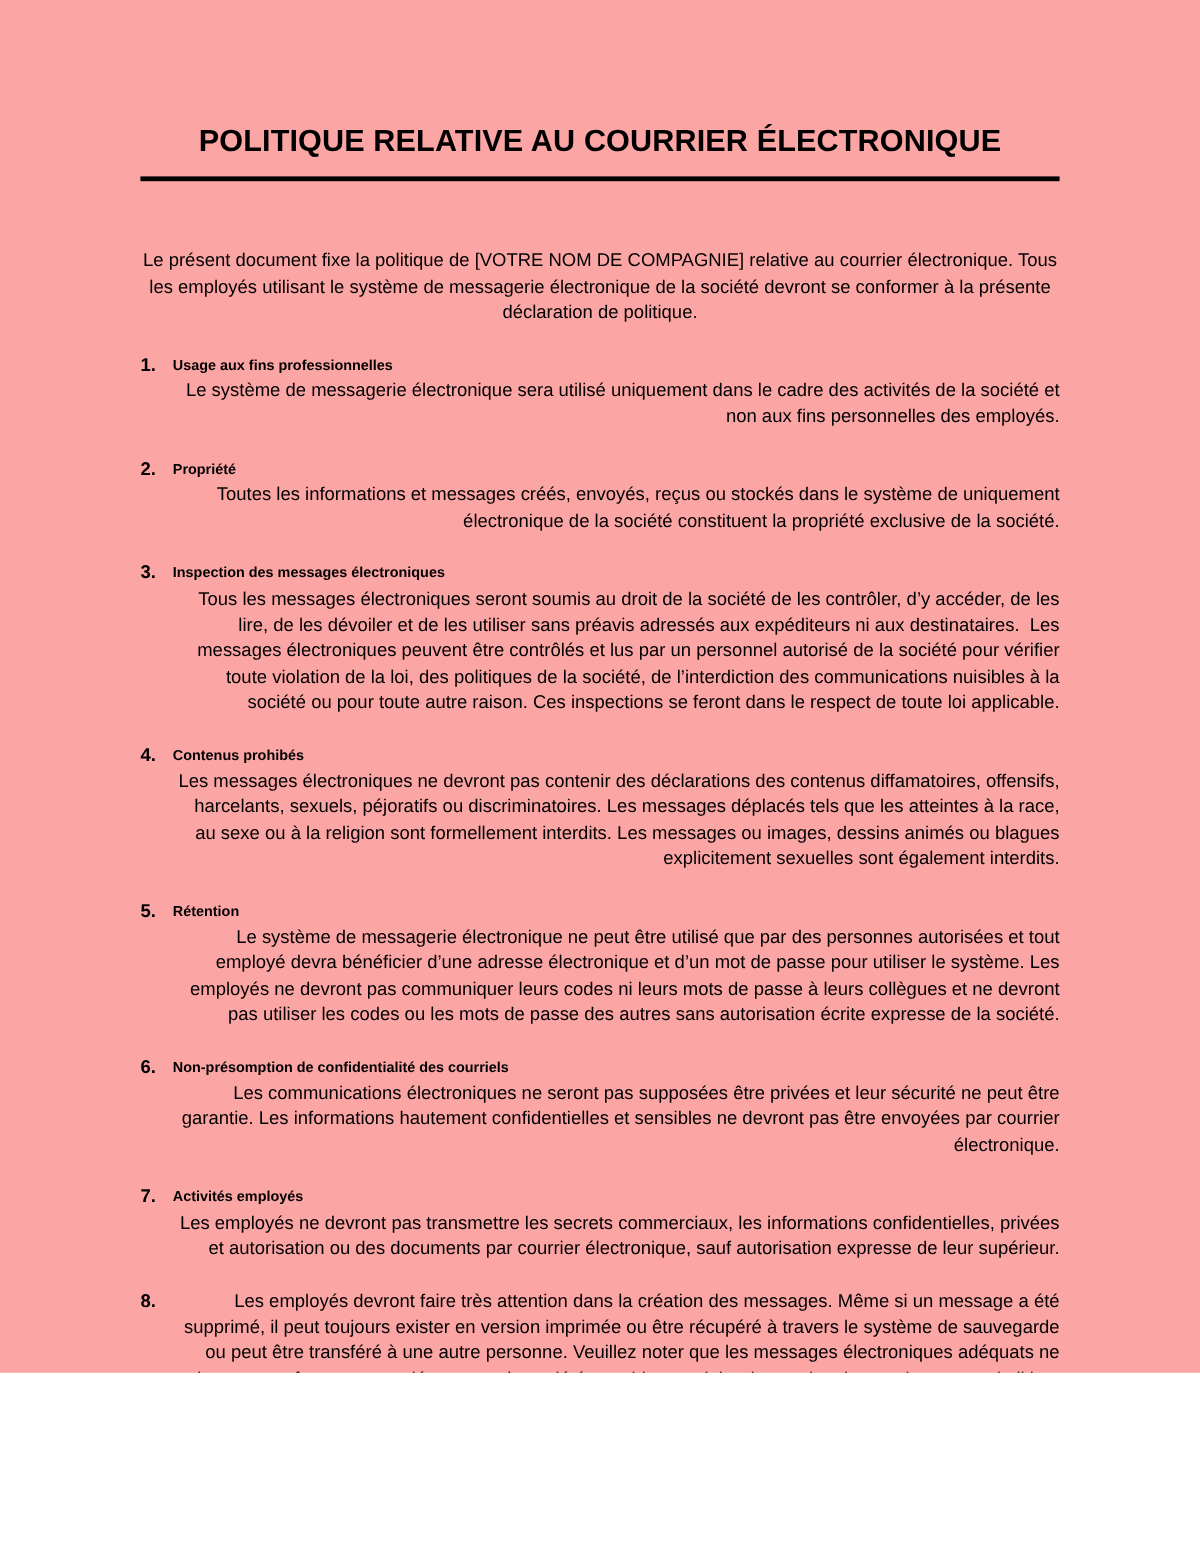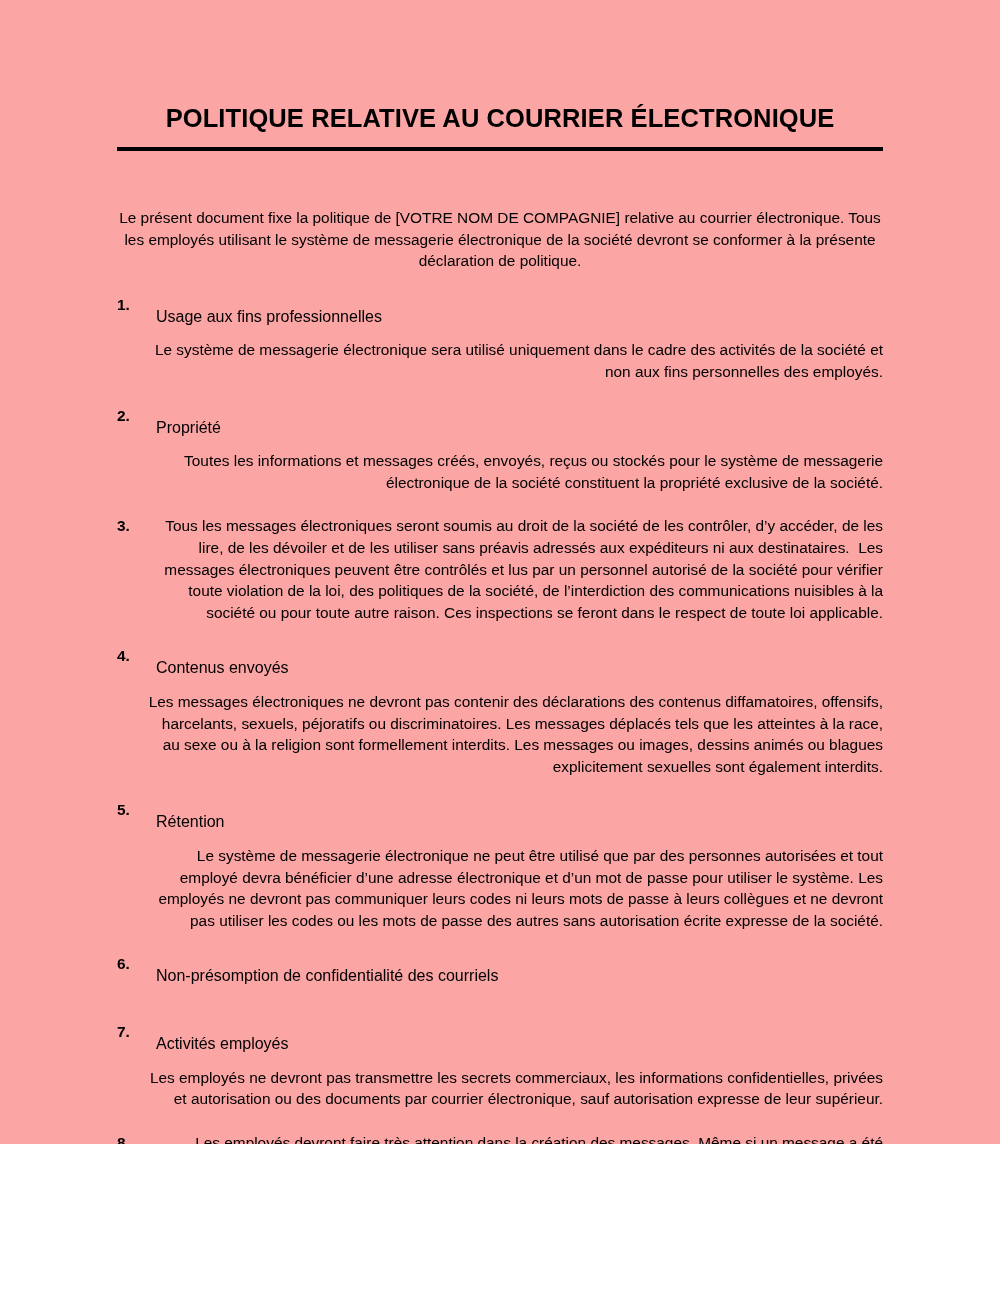--- a/index.html
+++ b/index.html
@@ -80,24 +80,24 @@
     left: 0;
     top: 22px;
     width: 22px;
     font-size: 15.4px;
     line-height: 21.6px;
     font-weight: bold;
     text-align: left;
   }
 
   .clause-title {
-    margin: 12px;
-    font-size: 16px;
+    margin: 0;
+    font-size: 12px;
     line-height: 21.6px;
-    font-weight: normal;
+    font-weight: bold;
   }
 
   .clause-text {
     margin: 0;
     font-size: 15.4px;
     line-height: 21.6px;
     text-align: right;
     white-space: pre-wrap;
   }
 </style>
@@ -117,43 +117,45 @@
 
       <li class="clause">
         <span class="clause-number">1.</span>
         <div class="clause-title">Usage aux fins professionnelles</div>
         <div class="clause-text">Le système de messagerie électronique sera utilisé uniquement dans le cadre des activités de la société et non aux fins personnelles des employés.</div>
       </li>
 
       <li class="clause">
         <span class="clause-number">2.</span>
         <div class="clause-title">Propriété</div>
-        <div class="clause-text">Toutes les informations et messages créés, envoyés, reçus ou stockés pour le système de messagerie électronique de la société constituent la propriété exclusive de la société.</div>
+        <div class="clause-text">Toutes les informations et messages créés, envoyés, reçus ou stockés dans le système de uniquement électronique de la société constituent la propriété exclusive de la société.</div>
       </li>
 
       <li class="clause">
         <span class="clause-number">3.</span>
+        <div class="clause-title">Inspection des messages électroniques</div>
         <div class="clause-text">Tous les messages électroniques seront soumis au droit de la société de les contrôler, d’y accéder, de les lire, de les dévoiler et de les utiliser sans préavis adressés aux expéditeurs ni aux destinataires.  Les messages électroniques peuvent être contrôlés et lus par un personnel autorisé de la société pour vérifier toute violation de la loi, des politiques de la société, de l’interdiction des communications nuisibles à la société ou pour toute autre raison. Ces inspections se feront dans le respect de toute loi applicable.</div>
       </li>
 
       <li class="clause">
         <span class="clause-number">4.</span>
-        <div class="clause-title">Contenus envoyés</div>
+        <div class="clause-title">Contenus prohibés</div>
         <div class="clause-text">Les messages électroniques ne devront pas contenir des déclarations des contenus diffamatoires, offensifs, harcelants, sexuels, péjoratifs ou discriminatoires. Les messages déplacés tels que les atteintes à la race, au sexe ou à la religion sont formellement interdits. Les messages ou images, dessins animés ou blagues explicitement sexuelles sont également interdits.</div>
       </li>
 
       <li class="clause">
         <span class="clause-number">5.</span>
         <div class="clause-title">Rétention</div>
         <div class="clause-text">Le système de messagerie électronique ne peut être utilisé que par des personnes autorisées et tout employé devra bénéficier d’une adresse électronique et d’un mot de passe pour utiliser le système. Les employés ne devront pas communiquer leurs codes ni leurs mots de passe à leurs collègues et ne devront pas utiliser les codes ou les mots de passe des autres sans autorisation écrite expresse de la société.</div>
       </li>
 
       <li class="clause">
         <span class="clause-number">6.</span>
         <div class="clause-title">Non-présomption de confidentialité des courriels</div>
+        <div class="clause-text">Les communications électroniques ne seront pas supposées être privées et leur sécurité ne peut être garantie. Les informations hautement confidentielles et sensibles ne devront pas être envoyées par courrier électronique.</div>
       </li>
 
       <li class="clause">
         <span class="clause-number">7.</span>
         <div class="clause-title">Activités employés</div>
         <div class="clause-text">Les employés ne devront pas transmettre les secrets commerciaux, les informations confidentielles, privées et autorisation ou des documents par courrier électronique, sauf autorisation expresse de leur supérieur.</div>
       </li>
 
       <li class="clause">
         <span class="clause-number">8.</span>

